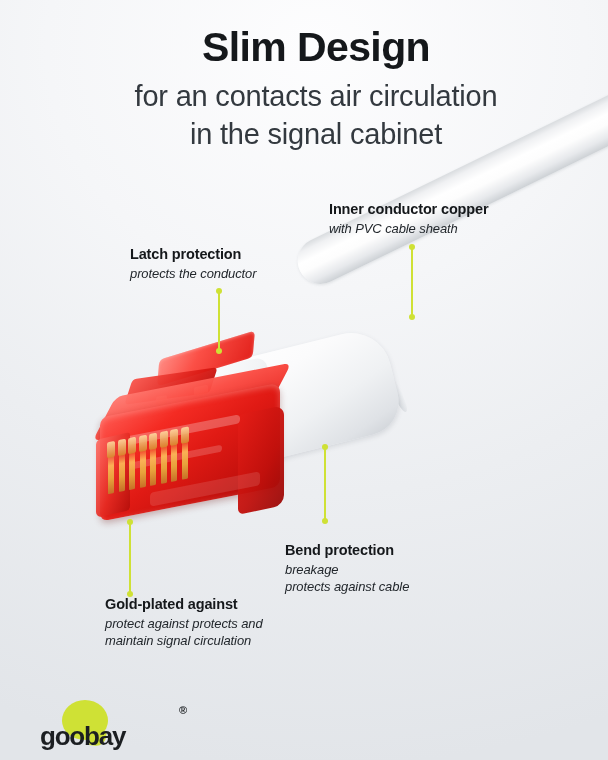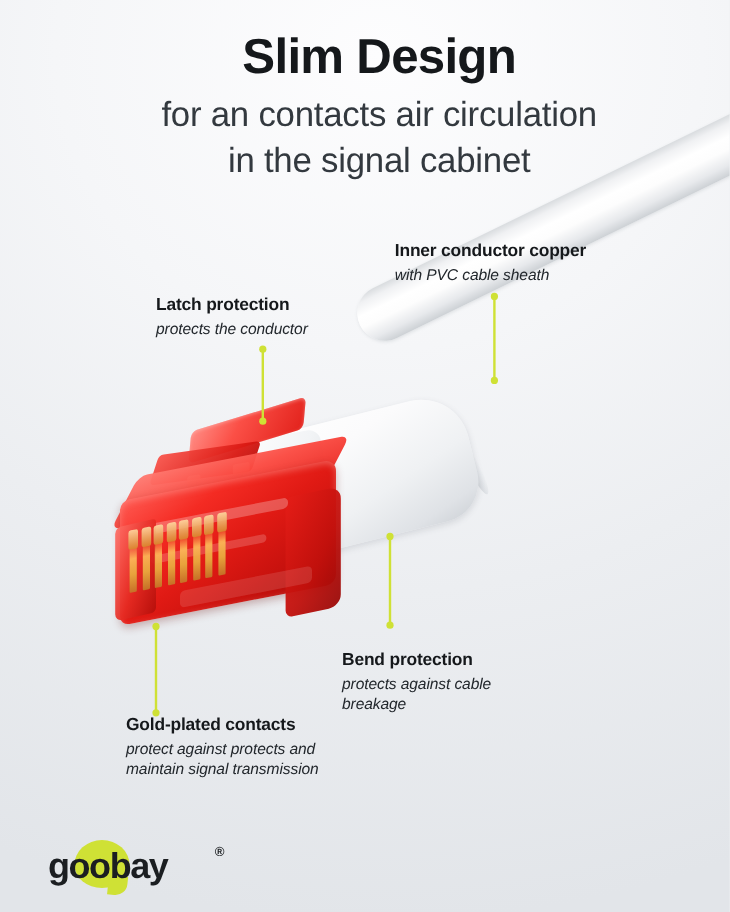--- a/index.html
+++ b/index.html
@@ -167,21 +167,21 @@
     position:absolute;left:96px;top:186px;width:34px;height:78px;
     background:linear-gradient(110deg,#ff6f66 0%,#e52a22 55%,#b50f0b 100%);
     border-radius:5px 3px 4px 6px;
     transform:skewY(-13deg);
     opacity:.93;
   }
 
   
   #logo{position:absolute;left:40px;top:702px;width:190px;height:40px;}
   #logo-word{
-    position:absolute;left:0;top:4px;font-size:30px;font-weight:bold;
+    position:absolute;left:0;top:17px;font-size:26px;font-weight:bold;
     color:#1b1e21;letter-spacing:-1.2px;line-height:34px;text-align:right;
   }
   #logo-blob{
     position:absolute;left:22px;top:-2px;width:46px;height:40px;
     background:#cfe135;border-radius:50% 50% 50% 50%/52% 52% 48% 48%;
     z-index:0;
   }
   #logo-blob:after{
     content:"";position:absolute;right:2px;bottom:-6px;
     width:16px;height:16px;background:#cfe135;
@@ -271,30 +271,30 @@
   <div id="c-latch" class="callout">
     <div class="ttl">Latch protection</div>
     <div class="dsc">
       <div>protects the conductor</div>
     </div>
   </div>
 
   <div id="c-bend" class="callout">
     <div class="ttl">Bend protection</div>
     <div class="dsc">
+      <div>breakage</div>
       <div>protects against cable</div>
-      <div>breakage</div>
     </div>
   </div>
 
   <div id="c-gold" class="callout">
-    <div class="ttl">Gold-plated contacts</div>
+    <div class="ttl">Gold-plated against</div>
     <div class="dsc">
       <div>protect against protects and</div>
-      <div>maintain signal transmission</div>
+      <div>maintain signal circulation</div>
     </div>
   </div>
 
   <div id="logo">
     <div id="logo-blob"></div>
     <div id="logo-word">
       <span id="logo-letters">goobay</span>
     </div>
     <div id="logo-reg">®</div>
   </div>

